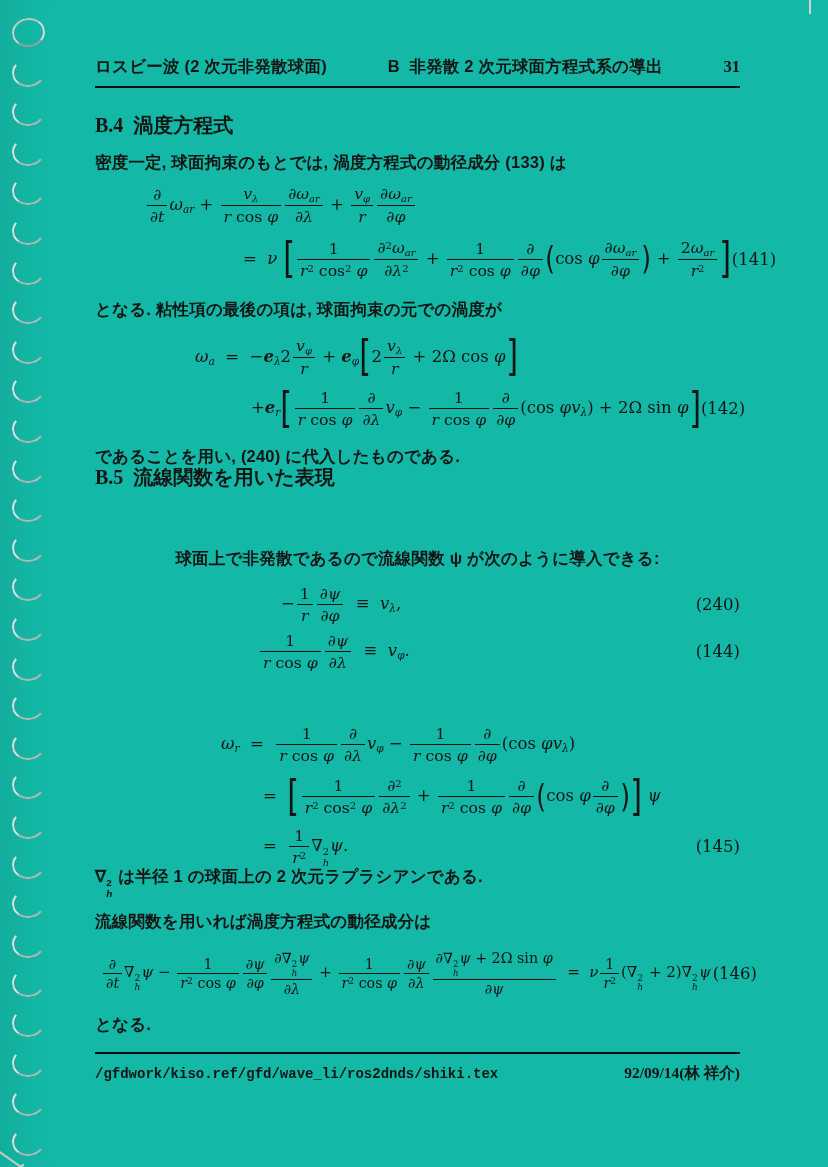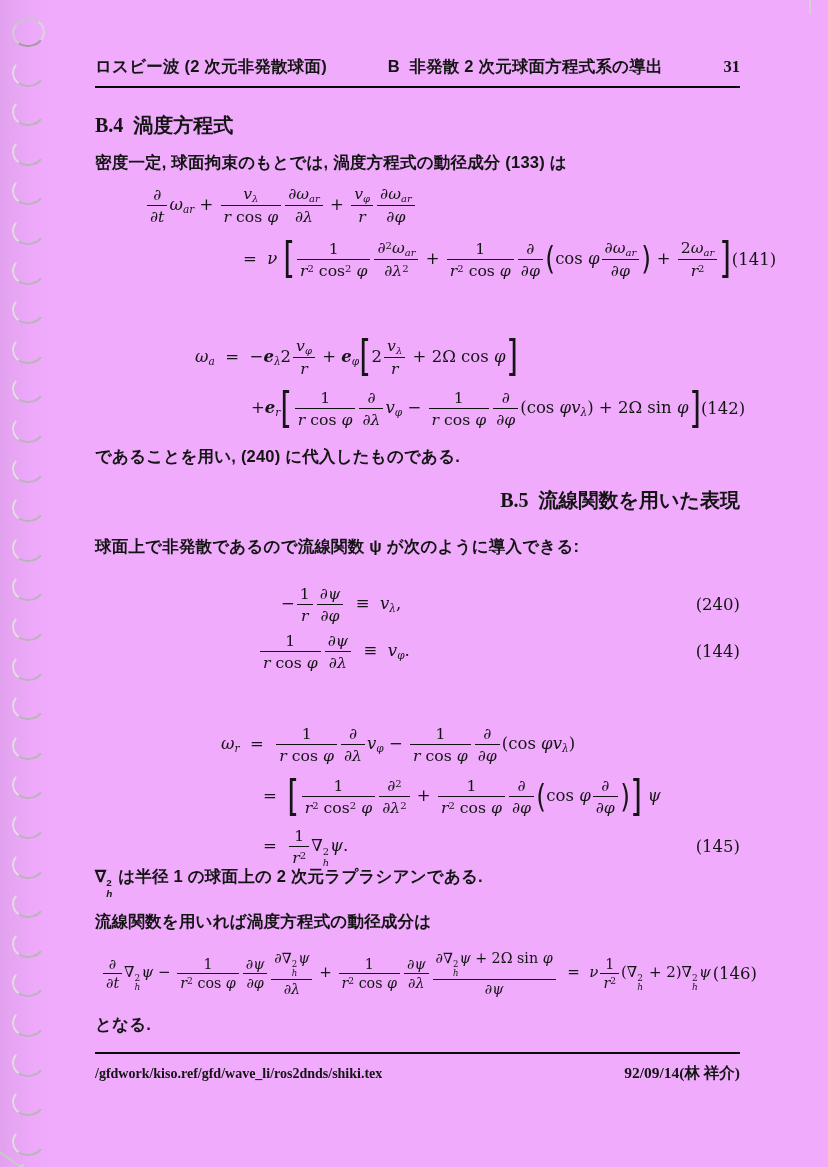--- a/index.html
+++ b/index.html
@@ -1,16 +1,16 @@
 <!DOCTYPE html>
 <html><head>
 <meta charset="utf-8">
 <style>
   html,body{margin:0;padding:0;background:#e8e8e8;}
-  .page{position:relative;width:828px;height:1167px;background:#f0abfc;overflow:hidden;
+  .page{position:relative;width:828px;height:1167px;background:#14b8a6;overflow:hidden;
         font-family:"Liberation Serif",serif;color:#141414;
         box-shadow:inset 60px 0 50px -55px rgba(0,0,0,0.10);}
   .abs{position:absolute;left:95px;right:88px;}
   .jp{font-family:"Liberation Sans",sans-serif;font-weight:700;font-size:16.5px;letter-spacing:0.2px;}
   .header{display:flex;justify-content:space-between;align-items:baseline;font-weight:700;font-size:16.5px;}
   .header span{white-space:pre;}
   .hrule{border-top:2.2px solid #0a0a0a;height:0;}
   .h2{font-size:20px;font-weight:700;}
   .h2 .hnum{font-family:"Liberation Serif",serif;margin-right:10px;}
   .h2 .htitle{font-family:"Liberation Sans",sans-serif;margin-top:39px;}
@@ -29,21 +29,21 @@
       font-size:0.6em;line-height:1.05;margin:0 1px 0 0;}
   .bg{display:inline-block;vertical-align:middle;font-size:2.55em;font-weight:400;line-height:0.8;
       font-family:"DejaVu Sans",sans-serif;transform:scaleX(0.72);margin:0 -2px;}
   .bp{display:inline-block;vertical-align:middle;font-size:1.9em;font-weight:400;line-height:0.8;
       font-family:"DejaVu Sans",sans-serif;transform:scaleX(0.8);margin:0 -1px;}
   .no{margin-left:auto;font-size:16.5px;font-family:"DejaVu Serif",serif;}
   .no.inline{margin-left:2px;}
   
   .footer{position:absolute;left:95px;right:88px;top:1052px;border-top:2.2px solid #0a0a0a;
           padding-top:9px;display:flex;justify-content:space-between;align-items:baseline;}
-  .mono{font-family:Liberation Serif, serif;font-weight:700;font-size:14px;}
+  .mono{font-family:Liberation Mono, monospace;font-weight:700;font-size:14px;}
   .fdate{font-size:15.5px;font-weight:600;}
   
   .bmark{position:absolute;left:12px;width:29px;height:25px;border-radius:50%;
          border:2.6px solid transparent;border-bottom-color:#b6b6b6;border-left-color:#dedede;
          transform:rotate(-8deg);}
   .bmark.first{border-color:#c6c6c6 #d8d8d8 #9d9d9d #cfcfcf;}
   .corner-tr{position:absolute;right:17px;top:-2px;width:11px;height:15px;
              border-right:2px solid #d2d2d2;border-top:1.5px solid #dadada;}
   .corner-bl{position:absolute;left:-8px;bottom:6px;width:38px;height:2px;background:#c9c9c9;
              transform:rotate(35deg);}
@@ -104,36 +104,37 @@
   <div class="abs jp" style="top:152px;">密度一定, 球面拘束のもとでは, 渦度方程式の動径成分 (133) は</div>
 
   <div class="eqline" style="top:184px;padding-left:50px;">
     <span class="mx"><span class="f"><span class="n">∂</span><span class="d">∂<i>t</i></span></span><i>ω</i><sub><i>ar</i></sub> + <span class="f"><span class="n"><i>v</i><sub><i>λ</i></sub></span><span class="d"><i>r</i> cos <i>φ</i></span></span><span class="f"><span class="n">∂<i>ω</i><sub><i>ar</i></sub></span><span class="d">∂<i>λ</i></span></span> + <span class="f"><span class="n"><i>v</i><sub><i>φ</i></sub></span><span class="d"><i>r</i></span></span><span class="f"><span class="n">∂<i>ω</i><sub><i>ar</i></sub></span><span class="d">∂<i>φ</i></span></span></span>
   </div>
   <div class="eqline" style="top:238px;padding-left:148px;">
     <span class="mx">=&nbsp;&nbsp;<i>ν</i> <span class="bg">[</span><span class="f"><span class="n">1</span><span class="d"><i>r</i><sup>2</sup> cos<sup>2</sup> <i>φ</i></span></span><span class="f"><span class="n">∂<sup>2</sup><i>ω</i><sub><i>ar</i></sub></span><span class="d">∂<i>λ</i><sup>2</sup></span></span> + <span class="f"><span class="n">1</span><span class="d"><i>r</i><sup>2</sup> cos <i>φ</i></span></span><span class="f"><span class="n">∂</span><span class="d">∂<i>φ</i></span></span><span class="bp">(</span>cos <i>φ</i><span class="f"><span class="n">∂<i>ω</i><sub><i>ar</i></sub></span><span class="d">∂<i>φ</i></span></span><span class="bp">)</span> + <span class="f"><span class="n">2<i>ω</i><sub><i>ar</i></sub></span><span class="d"><i>r</i><sup>2</sup></span></span><span class="bg">]</span></span>
     <span class="no">(141)</span>
   </div>
 
+  <div class="abs jp" style="top:299px;">となる. 粘性項の最後の項は, 球面拘束の元での渦度が</div>
 
   <div class="eqline" style="top:336px;padding-left:100px;">
     <span class="mx"><i>ω</i><sub><i>a</i></sub>&nbsp;&nbsp;=&nbsp;&nbsp;−<b><i>e</i></b><sub><i>λ</i></sub>2<span class="f"><span class="n"><i>v</i><sub><i>φ</i></sub></span><span class="d"><i>r</i></span></span> + <b><i>e</i></b><sub><i>φ</i></sub><span class="bg">[</span>2<span class="f"><span class="n"><i>v</i><sub><i>λ</i></sub></span><span class="d"><i>r</i></span></span> + 2Ω cos <i>φ</i><span class="bg">]</span></span>
   </div>
   <div class="eqline" style="top:388px;padding-left:156px;">
     <span class="mx">+<b><i>e</i></b><sub><i>r</i></sub><span class="bg">[</span><span class="f"><span class="n">1</span><span class="d"><i>r</i> cos <i>φ</i></span></span><span class="f"><span class="n">∂</span><span class="d">∂<i>λ</i></span></span><i>v</i><sub><i>φ</i></sub> − <span class="f"><span class="n">1</span><span class="d"><i>r</i> cos <i>φ</i></span></span><span class="f"><span class="n">∂</span><span class="d">∂<i>φ</i></span></span>(cos <i>φv</i><sub><i>λ</i></sub>) + 2Ω sin <i>φ</i><span class="bg">]</span></span>
     <span class="no">(142)</span>
   </div>
 
   <div class="abs jp" style="top:446px;">であることを用い, (240) に代入したものである.</div>
 
-  <div class="abs h2" style="top:487px;text-align:right;">
+  <div class="abs h2" style="top:464px;">
     <span class="hnum">B.5</span><span class="htitle">流線関数を用いた表現</span>
   </div>
 
-  <div class="abs jp" style="top:536px;">球面上で非発散であるので流線関数 ψ が次のように導入できる:</div>
+  <div class="abs jp" style="top:548px;text-align:center;">球面上で非発散であるので流線関数 ψ が次のように導入できる:</div>
 
   <div class="eqline" style="top:584px;padding-left:186px;">
     <span class="mx">−<span class="f"><span class="n">1</span><span class="d"><i>r</i></span></span><span class="f"><span class="n">∂<i>ψ</i></span><span class="d">∂<i>φ</i></span></span> &nbsp;≡&nbsp; <i>v</i><sub><i>λ</i></sub>,</span>
     <span class="no">(240)</span>
   </div>
   <div class="eqline" style="top:631px;padding-left:163px;">
     <span class="mx"><span class="f"><span class="n">1</span><span class="d"><i>r</i> cos <i>φ</i></span></span><span class="f"><span class="n">∂<i>ψ</i></span><span class="d">∂<i>λ</i></span></span> &nbsp;≡&nbsp; <i>v</i><sub><i>φ</i></sub>.</span>
     <span class="no">(144)</span>
   </div>
 

